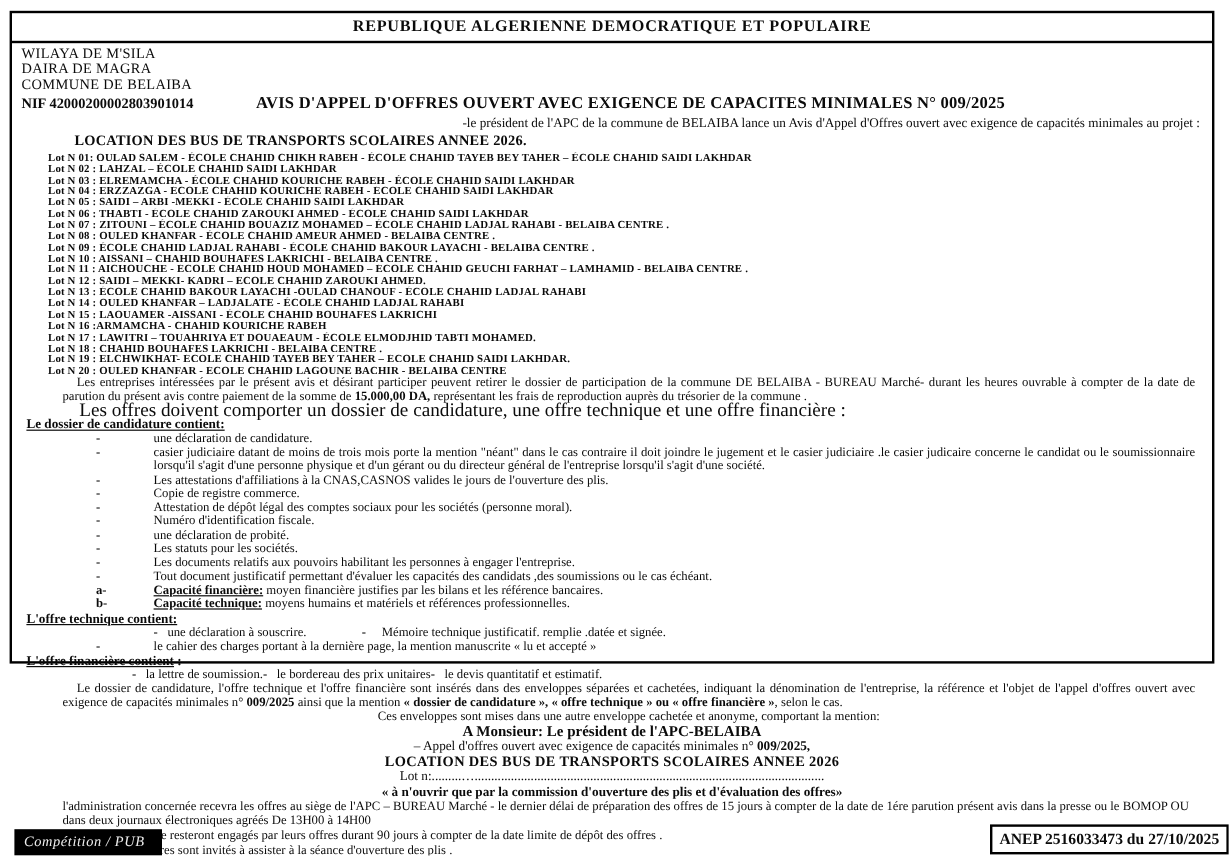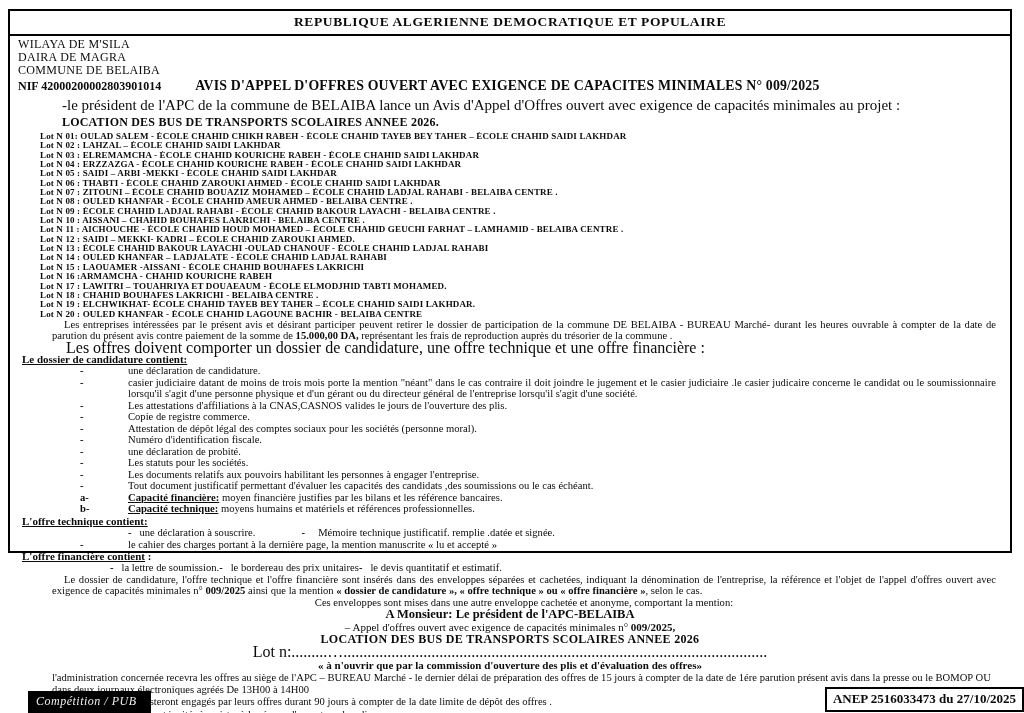--- a/index.html
+++ b/index.html
@@ -10,24 +10,24 @@
   }
   .page{
     position:absolute;left:8px;top:9px;width:1004px;height:544px;
     border:2px solid #000;background:#fff;box-sizing:border-box;
   }
   .republic{
     text-align:center;font-weight:bold;font-size:13.5px;letter-spacing:.6px;
     padding:3px 0 4px 0;border-bottom:2px solid #000;
   }
   .org-line{font-weight:normal;font-size:12px;letter-spacing:.3px;}
-  .nif-row{display:flex;align-items:baseline;gap:34px;padding:1px 0 0 8px;}
+  .nif-row{display:flex;align-items:baseline;gap:52px;padding:1px 0 0 8px;}
   .nif{font-weight:bold;font-size:12px;white-space:nowrap;}
   .notice-title{font-weight:bold;font-size:13.8px;letter-spacing:.2px;}
-  .intro{padding:3px 10px 0 52px;font-size:15px;}
+  .intro{padding:3px 10px 0 52px;font-size:11px;text-align:right;}
   .project{padding:1px 10px 0 52px;font-weight:bold;font-size:12px;letter-spacing:.2px;}
   .lots{padding:2px 6px 0 30px;}
   .lot{font-weight:bold;font-size:9px;line-height:9.35px;letter-spacing:.15px;white-space:nowrap;overflow:hidden;}
   .para{padding:0 14px 0 42px;font-size:10.6px;line-height:11.5px;text-align:justify;}
   .para.indent{text-indent:12px;}
   .b{font-weight:bold;}
   .offers-line{padding:0 14px 0 56px;font-size:16px;line-height:11.6px;}
   .sec-heading{padding:0 0 0 12px;font-weight:bold;font-size:11px;line-height:12px;}
   .sec-heading .u{text-decoration:underline;}
   .items{padding:0;}
@@ -35,25 +35,25 @@
   .item .marker{width:48px;flex-shrink:0;font-weight:bold;}
   .item .txt{flex:1;text-align:justify;}
   .cap-label{font-weight:bold;text-decoration:underline;}
   .ot-row{display:flex;gap:46px;padding-left:118px;font-size:10.6px;line-height:11.6px;}
   .fin-row{display:flex;padding-left:100px;font-size:10.6px;line-height:11.6px;}
   .dash-sep{font-weight:bold;}
   .mention{ text-align:center; line-height:12.6px;}
   .mention-1{font-weight:bold;font-size:12.5px;}
   .mention-2{font-size:11px;}
   .mention-3{font-weight:bold;font-size:12px;letter-spacing:.3px;}
-  .mention-4{font-size:16px;}
+  .mention-4{font-size:11px;}
   .mention-5{font-weight:bold;font-size:11px;}
   .closing{padding:1px 14px 0 42px;font-size:10.6px;line-height:11.5px;}
   .footer-left{
-    position:absolute;left:28px;bottom:0px;background:#000;color:#efefef;
+    position:absolute;left:12px;bottom:0px;background:#000;color:#efefef;
     font-style:italic;font-size:12px;padding:3px 14px 4px 8px;letter-spacing:.5px;
   }
   .footer-right{
     position:absolute;right:0px;bottom:1px;background:#fff;border:2px solid #000;
     font-weight:bold;font-size:13px;padding:2px 6px 3px 6px;white-space:nowrap;
   }
 </style>
 </head>
 <body>
 

